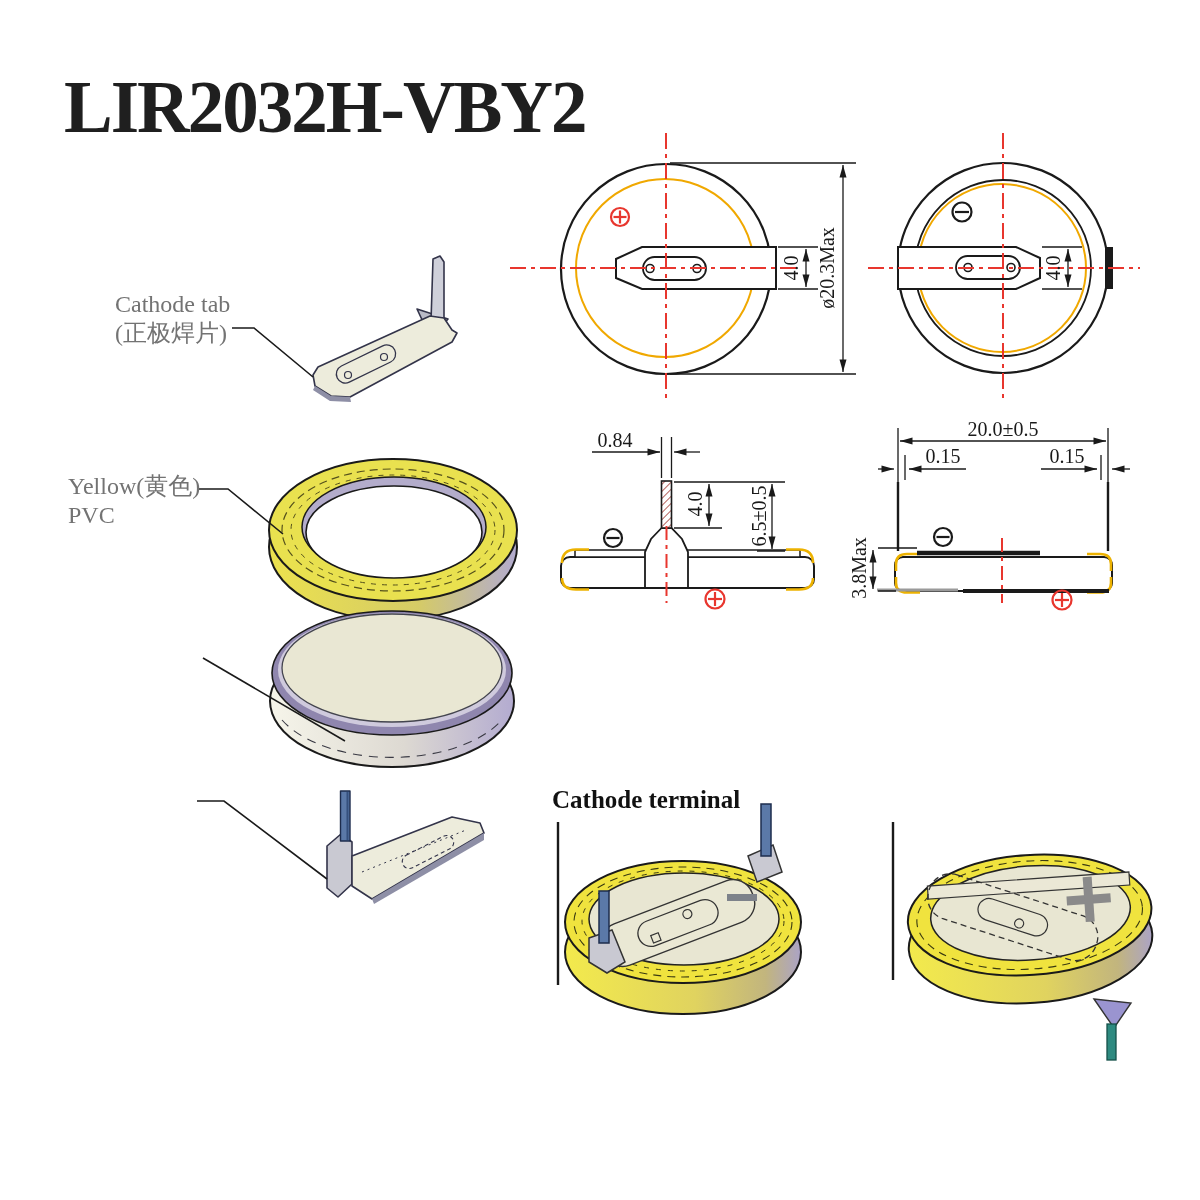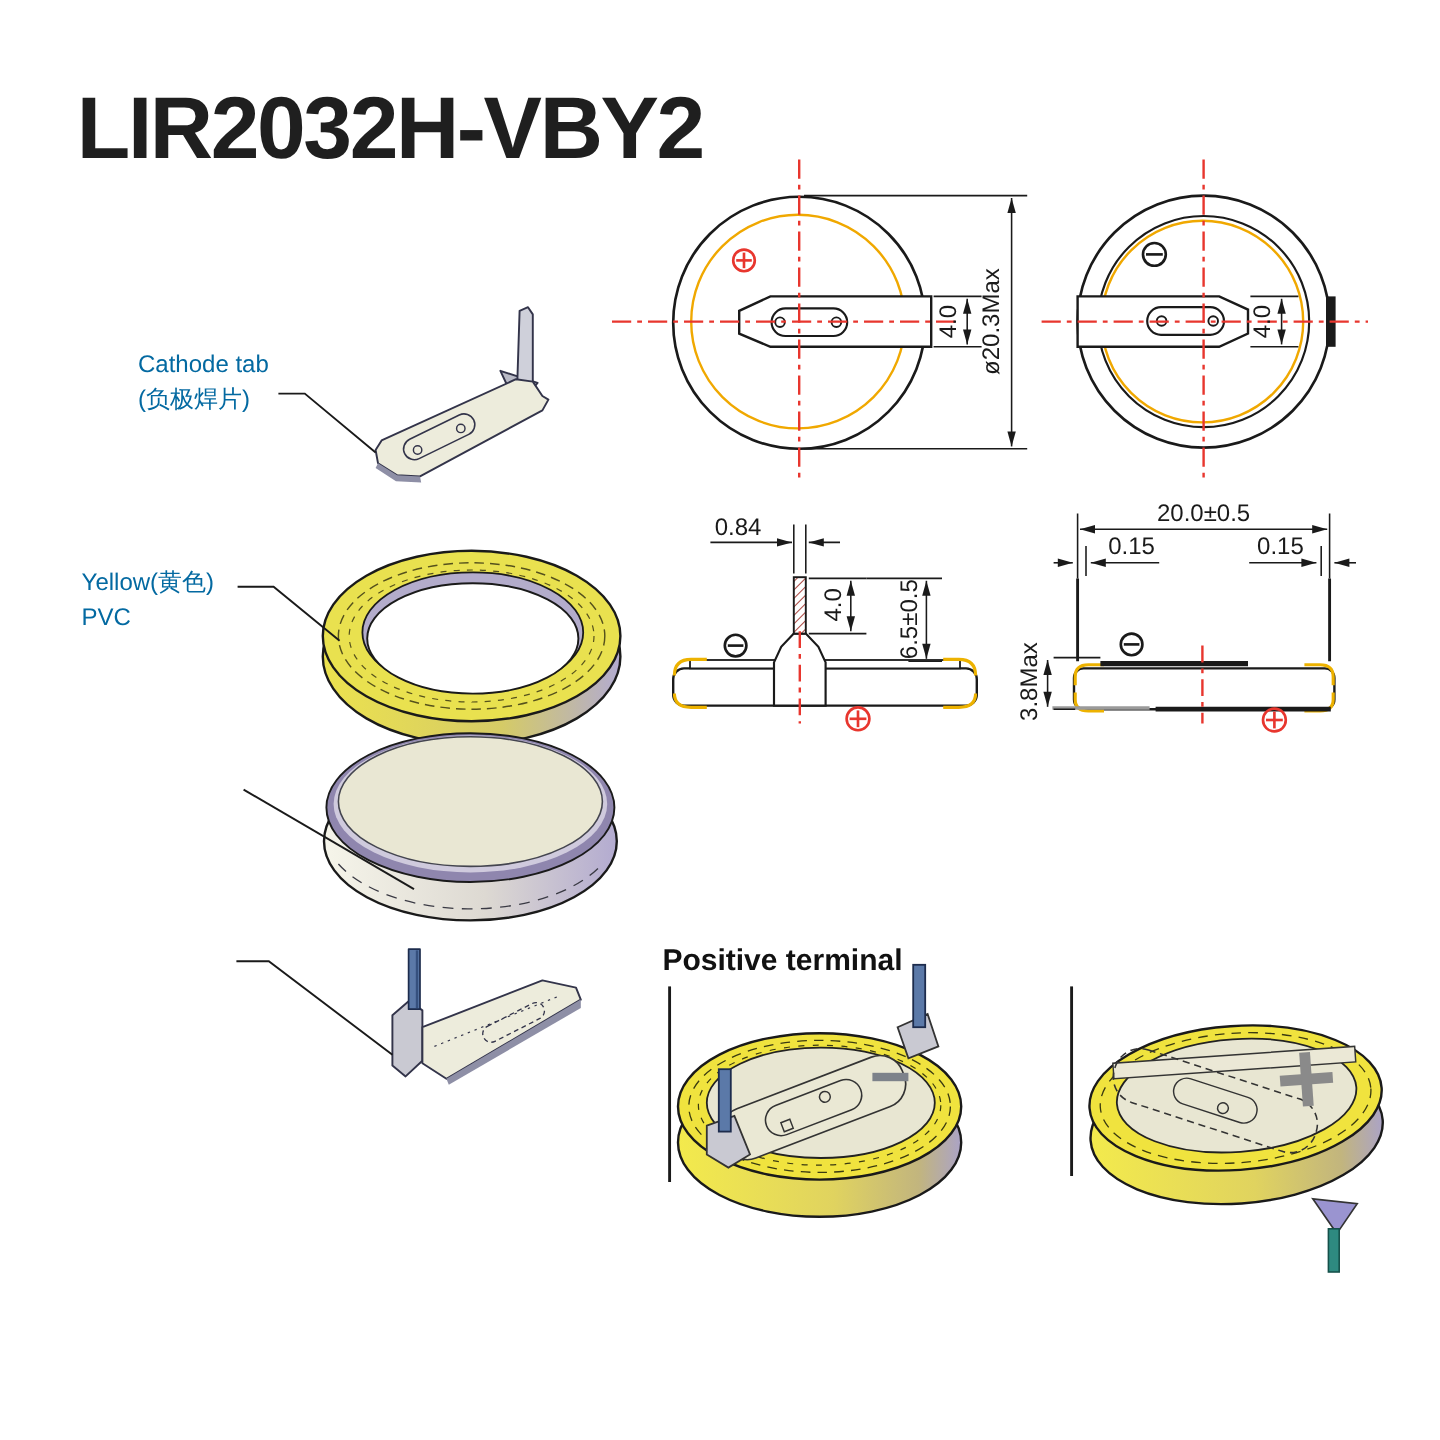--- a/index.html
+++ b/index.html
@@ -1,21 +1,21 @@
 <!DOCTYPE html>
 <html><head>
 <meta charset="utf-8">
 <style>
   html,body{margin:0;padding:0;background:#ffffff;}
   #page{position:relative;width:1200px;height:1101px;background:#ffffff;overflow:hidden;
-        font-family:Liberation Sans, sans-serif;color:#1a1a1a;}
+        font-family:Liberation Serif, serif;color:#1a1a1a;}
   #art{position:absolute;left:0;top:0;}
   .abs{position:absolute;white-space:nowrap;}
   .title{font-size:73px;font-weight:700;letter-spacing:-2px;color:#1f1f1f;}
-  .callout{font-size:20px;line-height:29px;color:#0369a1;}
+  .callout{font-size:24px;line-height:29px;color:#737373;}
   .dim{font-size:20px;color:#1a1a1a;transform:translate(-50%,-50%);}
   .dim.rot{transform:translate(-50%,-50%) rotate(-90deg);}
   .terminal{font-size:25px;font-weight:600;color:#111;}
   .model{font-size:38px;color:#333;}
 </style>
 </head>
 <body>
 
 <div id="page">
 
@@ -255,37 +255,37 @@
     <path d="M198,489 H228 L283,534"></path>
     <path d="M203,658 L345,741"></path>
     <path d="M197,801 H224 L327,879"></path>
   </g>
 </svg>
 
 <div class="abs title" style="left:64px;top:66px;">LIR2032H-VBY2</div>
 
 <div class="abs callout" style="left:115px;top:290px;">
   <div>Cathode tab</div>
-  <div>(负极焊片)</div>
+  <div>(正极焊片)</div>
 </div>
 
 <div class="abs callout" style="left:68px;top:472px;">
   <div>Yellow(黄色)</div>
   <div>PVC</div>
 </div>
 
 
 
 <div class="abs dim rot" style="left:827px;top:268px;">ø20.3Max</div>
 <div class="abs dim rot" style="left:791px;top:268px;">4.0</div>
 <div class="abs dim rot" style="left:1053px;top:268px;">4.0</div>
 <div class="abs dim" style="left:615px;top:440px;">0.84</div>
 <div class="abs dim rot" style="left:695px;top:504px;">4.0</div>
 <div class="abs dim rot" style="left:759px;top:516px;">6.5±0.5</div>
 <div class="abs dim" style="left:1003px;top:429px;">20.0±0.5</div>
 <div class="abs dim" style="left:943px;top:456px;">0.15</div>
 <div class="abs dim" style="left:1067px;top:456px;">0.15</div>
 <div class="abs dim rot" style="left:859px;top:568px;">3.8Max</div>
 
-<div class="abs terminal" style="left:552px;top:786px;">Positive terminal</div>
+<div class="abs terminal" style="left:552px;top:786px;">Cathode terminal</div>
 
 
 </div>
 
 </body></html>

